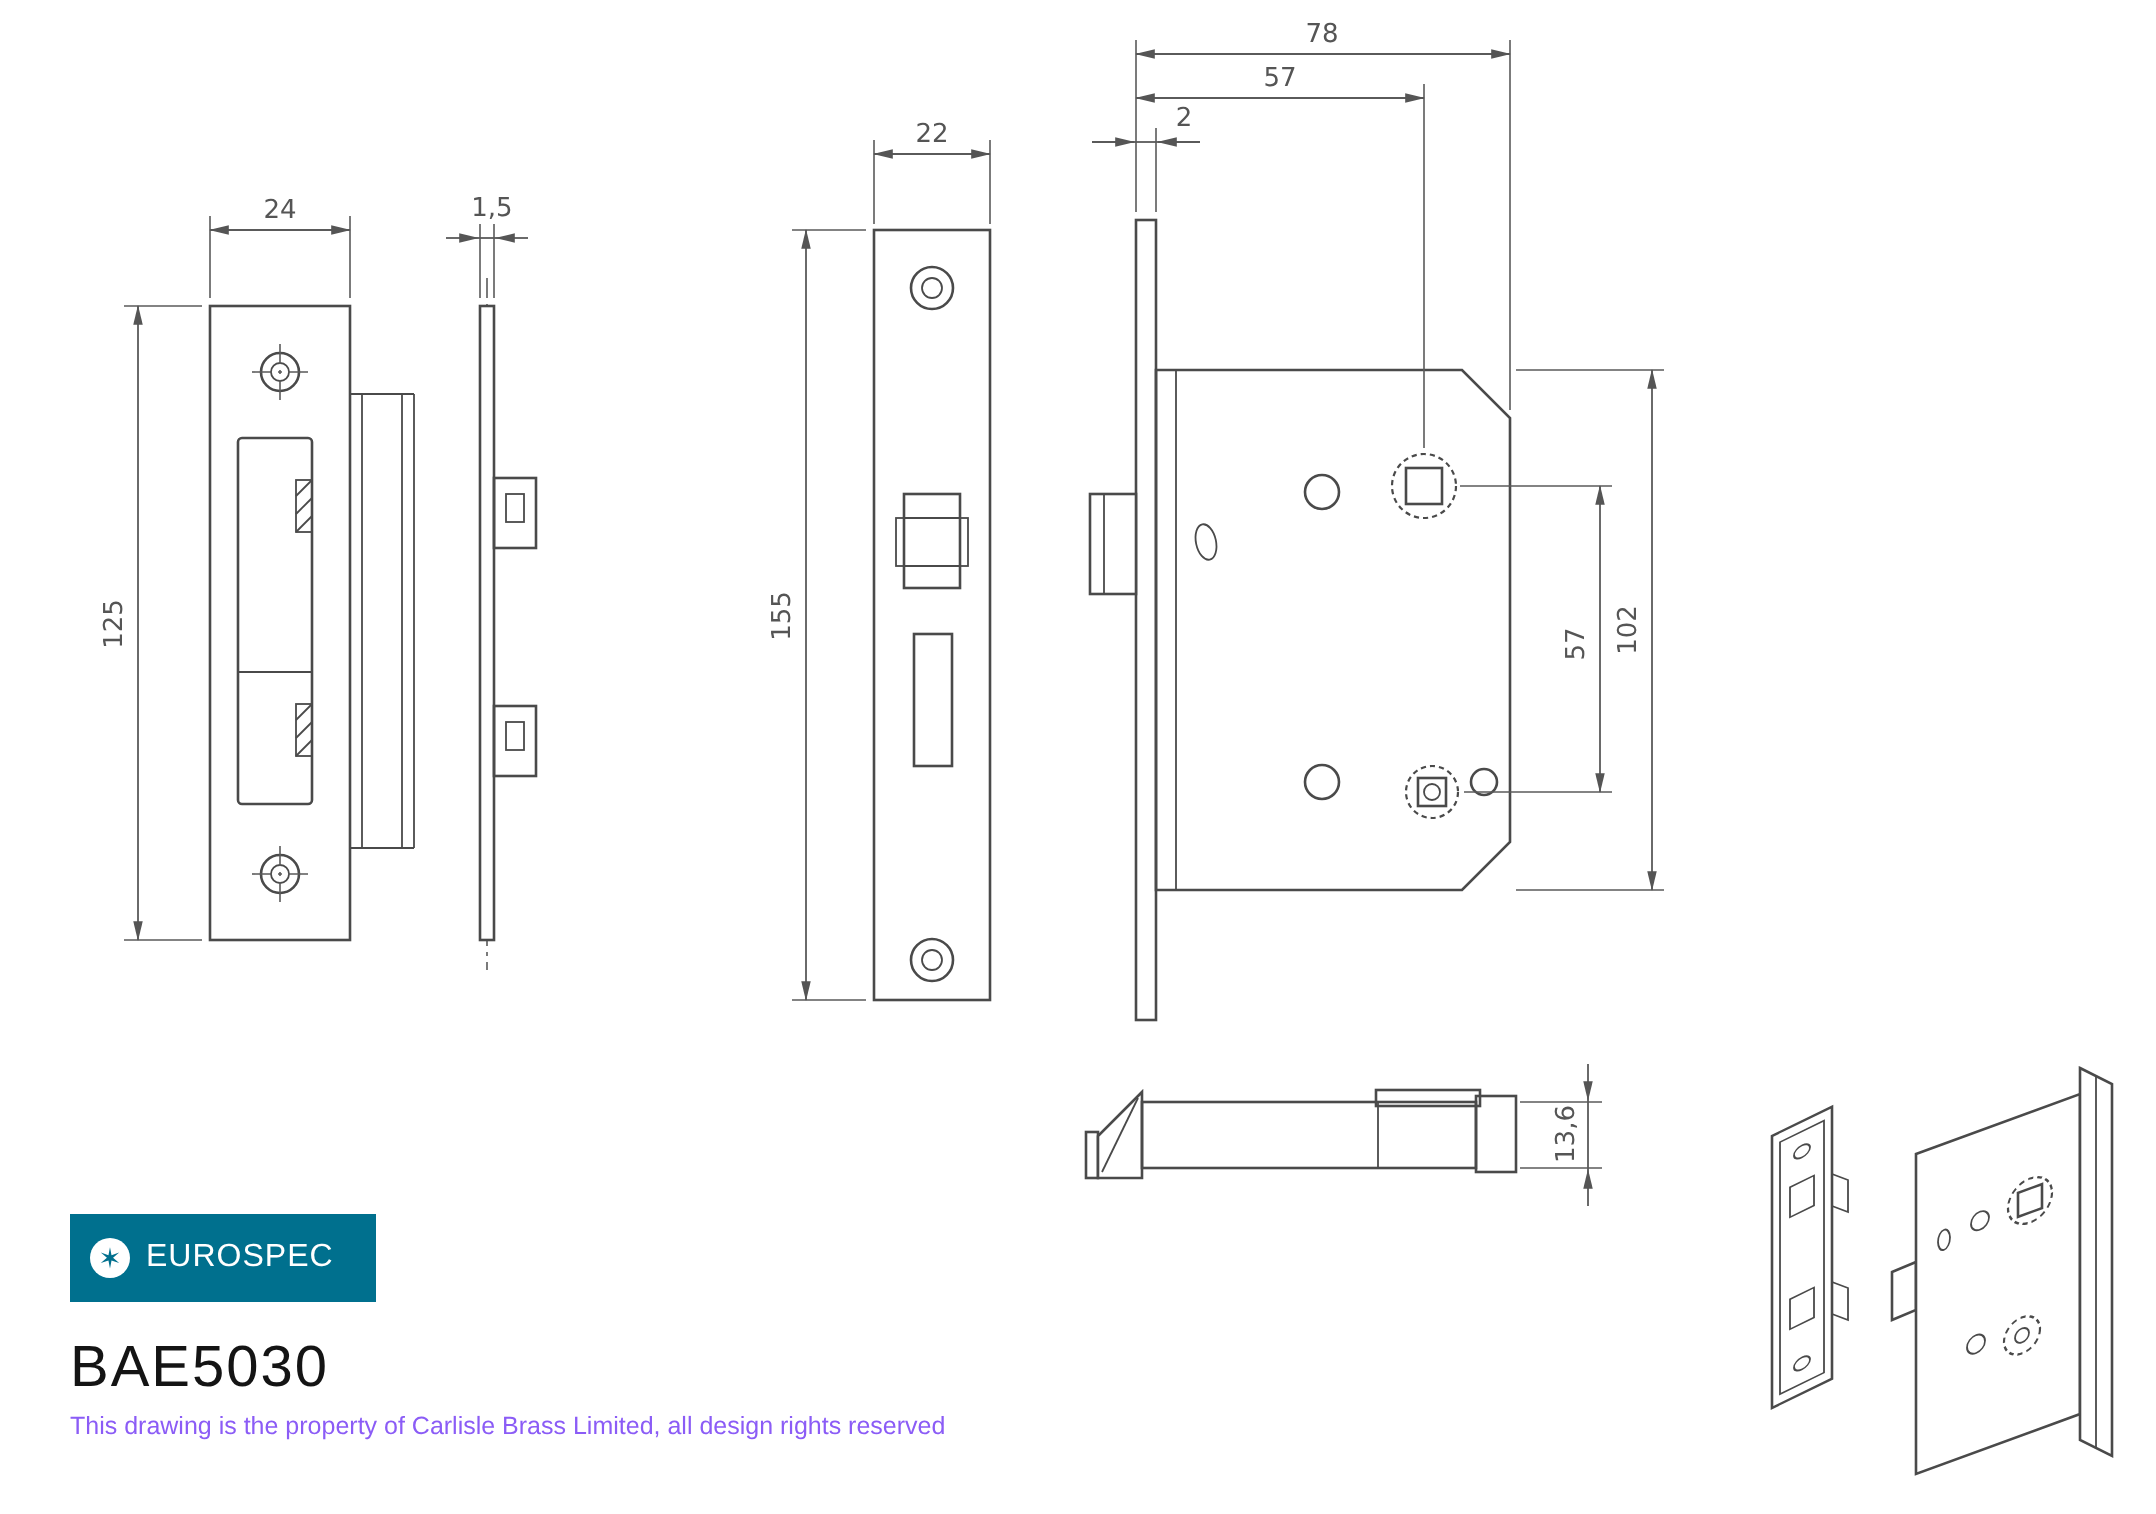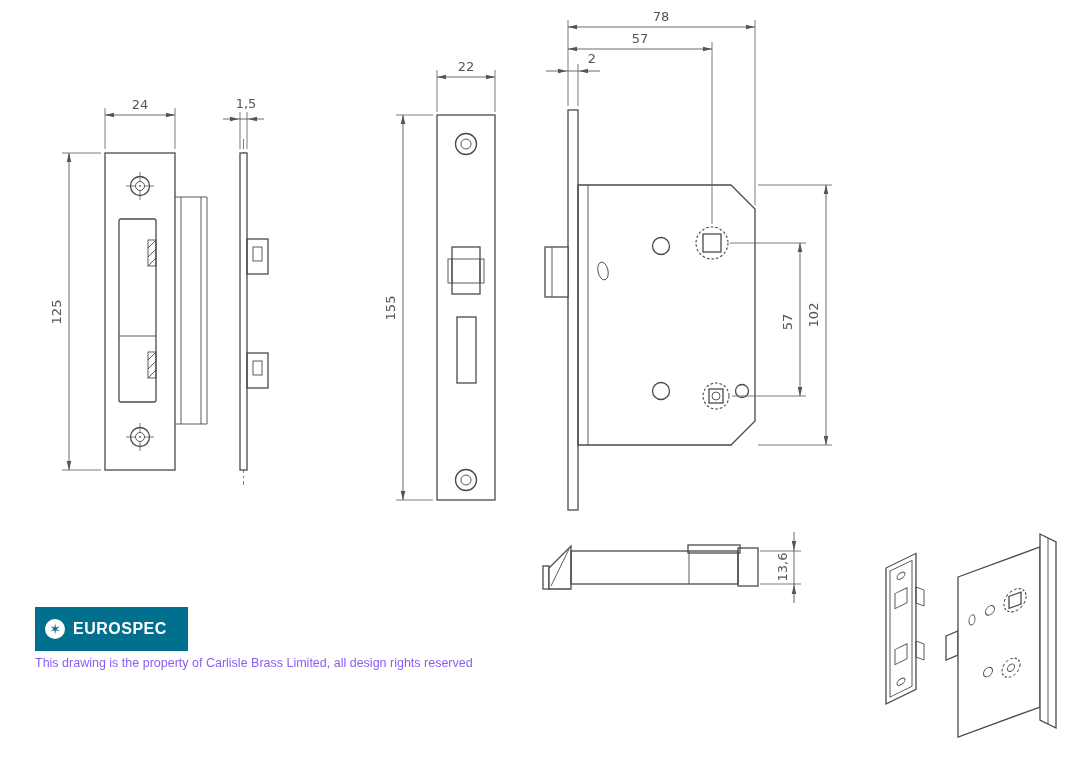--- a/index.html
+++ b/index.html
@@ -23,21 +23,21 @@
   
   .brand-block{position:absolute;left:35px;top:607px;}
   .logo{
     width:153px;height:44px;background:#00708E;color:#ffffff;
     display:flex;align-items:center;gap:8px;padding:0 10px;box-sizing:border-box;
   }
   .logo-icon{
     width:20px;height:20px;border-radius:50%;background:#ffffff;color:#00708E;
     display:flex;align-items:center;justify-content:center;font-size:14px;line-height:1;flex:0 0 auto;
   }
-  .logo-text{font-size:16px;font-weight:bold;letter-spacing:0.5px;}
+  .logo-text{font-size:16px;font-weight:normal;letter-spacing:0.5px;}
   .product-code{margin-top:17px;font-size:29px;color:#141414;letter-spacing:1px;}
   .copyright{margin-top:5px;font-size:12.5px;color:#8b5cf6;}
 </style>
 </head>
 <body>
 
 <div class="sheet">
 
 <svg width="1078" height="757" viewBox="0 0 1078 757">
   <defs>
@@ -252,16 +252,17 @@
       <ellipse class="thin" cx="14" cy="48" rx="3" ry="5"></ellipse>
     </g>
   </g>
 </svg>
 
   <div class="brand-block">
     <div class="logo">
       <span class="logo-icon">✶</span>
       <span class="logo-text">EUROSPEC</span>
     </div>
+    <div class="product-code">BAE5030</div>
     <div class="copyright">This drawing is the property of Carlisle Brass Limited, all design rights reserved</div>
   </div>
 
 </div>
 
 </body></html>

